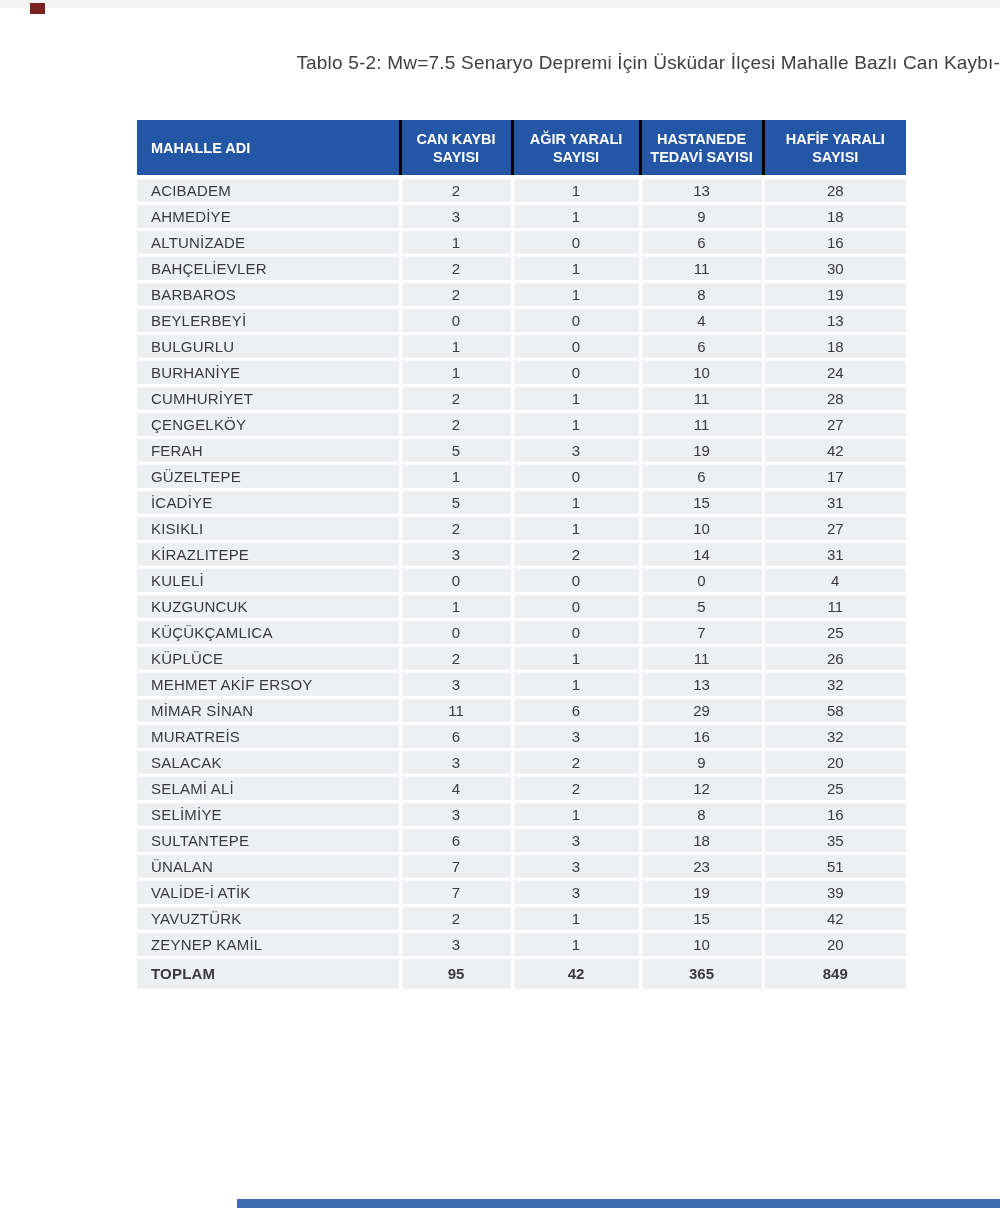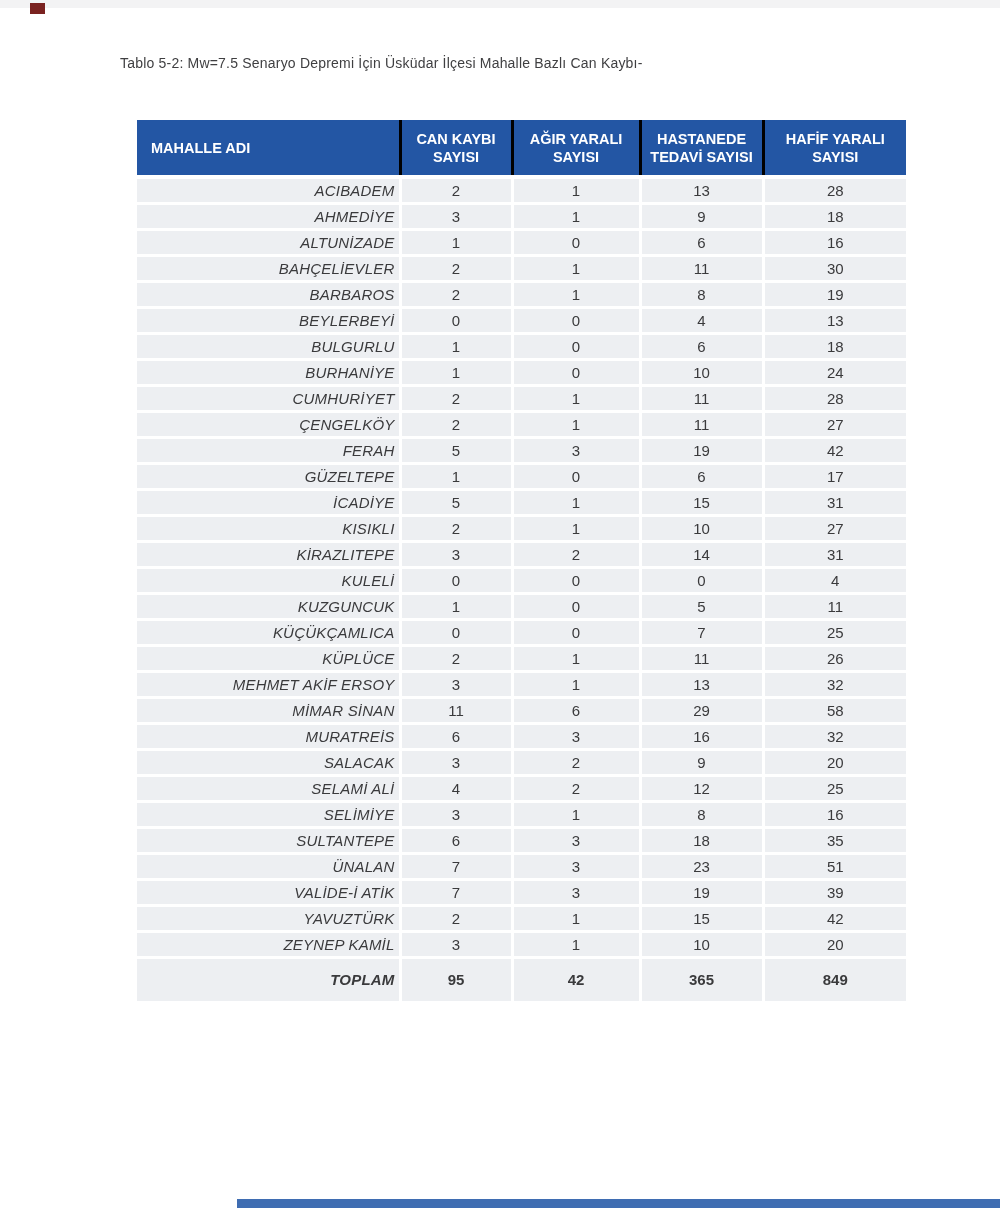--- a/index.html
+++ b/index.html
@@ -7,21 +7,21 @@
     width:1000px;height:1208px;position:relative;background:#ffffff;
     font-family:"Liberation Sans", sans-serif;
     -webkit-font-smoothing:antialiased;
   }
   .top-band{position:absolute;left:0;top:0;width:1000px;height:8px;background:#f3f3f4;}
   .red-mark{position:absolute;left:30px;top:3px;width:15px;height:11px;background:#7a2220;}
   .bottom-bar{position:absolute;left:237px;top:1199px;width:763px;height:9px;background:#3f6db2;}
 
   .title{
     position:absolute;left:120px;top:46px;width:880px;
-    text-align:left;color:#3f3f41;font-size:14px;line-height:34px;
+    text-align:right;color:#3f3f41;font-size:19px;line-height:34px;
     letter-spacing:0.2px;
   }
 
   table.tbl{
     position:absolute;left:137px;top:120px;width:769px;
     border-collapse:collapse;table-layout:fixed;padding-left:44px;
   }
   .tbl col.c0{width:263px;}
   .tbl col.c1{width:112px;}
   .tbl col.c2{width:128px;}
@@ -37,22 +37,22 @@
   }
   .tbl thead th:first-child{border-left:none;text-align:left;padding-left:14px;}
 
   .tbl tbody td{
     background:var(--row-bg,#edeff2);
     color:#3a3a3c;font-size:15px;height:26px;
     text-align:center;vertical-align:middle;
     border-left:3px solid #ffffff;border-bottom:3px solid #ffffff;
     padding:0 4px;box-sizing:border-box;
   }
-  .tbl tbody td:first-child{border-left:none;text-align:right;padding-left:14px;letter-spacing:0.2px;font-style:italic;}
-  .tbl tbody tr.total td{font-weight:bold;height:44px;border-bottom:none;}
+  .tbl tbody td:first-child{border-left:none;text-align:left;padding-left:14px;letter-spacing:0.2px;}
+  .tbl tbody tr.total td{font-weight:bold;height:32px;border-bottom:none;}
 </style>
 </head>
 <body>
 
 <div class="top-band"></div>
 <div class="red-mark"></div>
 
 <div class="title">
   <div>Tablo 5-2: Mw=7.5 Senaryo Depremi İçin Üsküdar İlçesi Mahalle Bazlı Can Kaybı-</div>
 </div>

